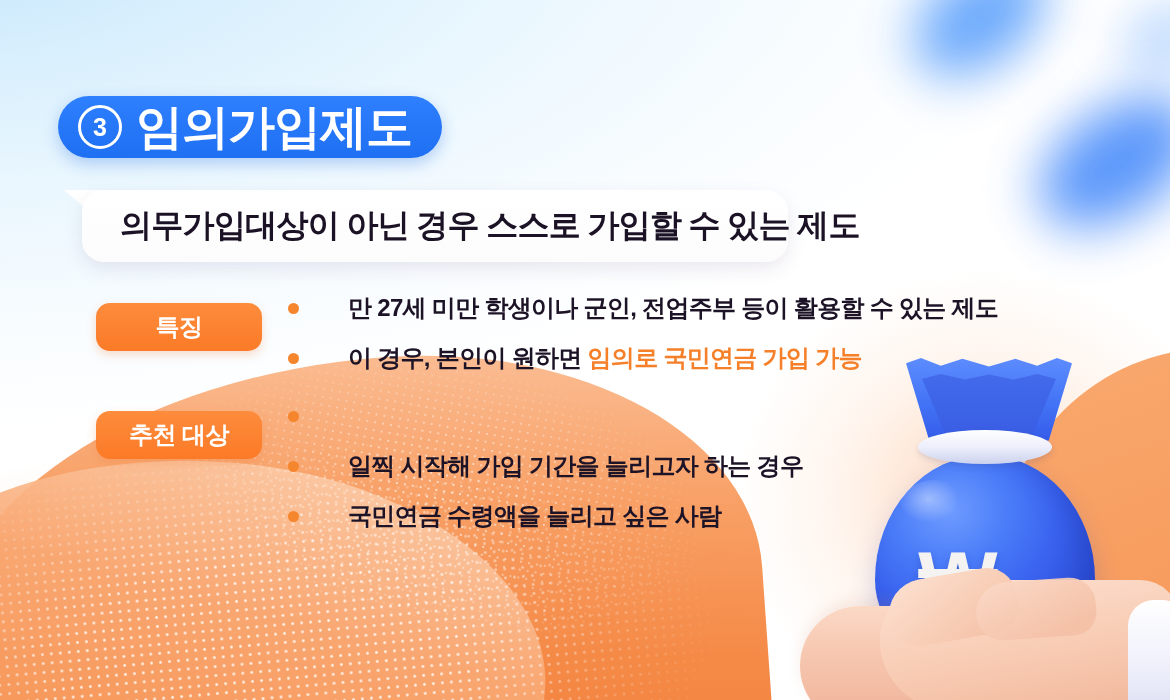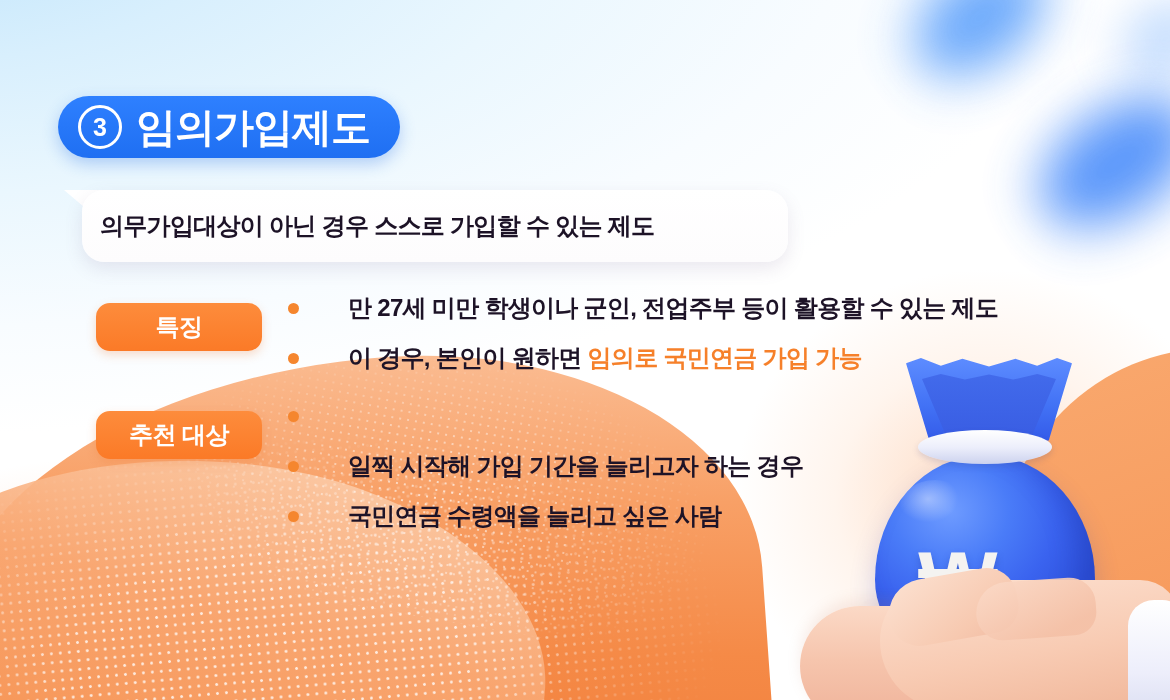--- a/index.html
+++ b/index.html
@@ -56,33 +56,33 @@
 
   
   .title-pill{position:absolute;left:58px;top:96px;height:62px;
     display:flex;align-items:center;gap:14px;
     padding:0 30px 0 20px;border-radius:34px;
     background:linear-gradient(180deg,#2e80ff 0%,#1f6ff2 100%);
     box-shadow:0 6px 16px rgba(36,110,230,.30);}
   .num-circle{width:38px;height:38px;border-radius:50%;
     border:3.5px solid #ffffff;display:flex;align-items:center;justify-content:center;
     color:#ffffff;font-size:25px;font-weight:700;line-height:1;}
-  .title-text{color:#ffffff;font-size:40px;font-weight:700;letter-spacing:-1px;white-space:nowrap;}
+  .title-text{color:#ffffff;font-size:47px;font-weight:700;letter-spacing:-1px;white-space:nowrap;}
 
   
   .subtitle-card{position:absolute;left:82px;top:190px;width:706px;height:72px;
     background:linear-gradient(180deg,#ffffff 0%,#fdfcfd 100%);
     border-radius:22px;display:flex;align-items:center;
     box-shadow:0 7px 18px rgba(120,100,140,.14);}
   .subtitle-tail{position:absolute;left:64px;top:190px;width:40px;height:34px;
     background:#ffffff;
     clip-path:polygon(100% 0, 100% 100%, 0 0);
     border-radius:0 0 0 4px;}
-  .subtitle-text{color:#1c1226;font-size:24px;font-weight:700;letter-spacing:-.7px;
-    padding-left:18px;white-space:nowrap;}
+  .subtitle-text{color:#1c1226;font-size:32px;font-weight:700;letter-spacing:-.7px;
+    padding-left:38px;white-space:nowrap;font-family:Liberation Serif, serif;}
 
   
   .section{position:absolute;display:flex;align-items:flex-start;}
   .sec-1{left:96px;top:288px;}
   .sec-2{left:96px;top:396px;}
 
   .badge{flex:0 0 auto;height:48px;min-width:130px;padding:0 18px;border-radius:14px;
     background:linear-gradient(180deg,#fd8c3c 0%,#fb7a27 100%);
     display:flex;align-items:center;justify-content:center;
     color:#ffffff;font-size:24px;font-weight:700;letter-spacing:-.5px;white-space:nowrap;

